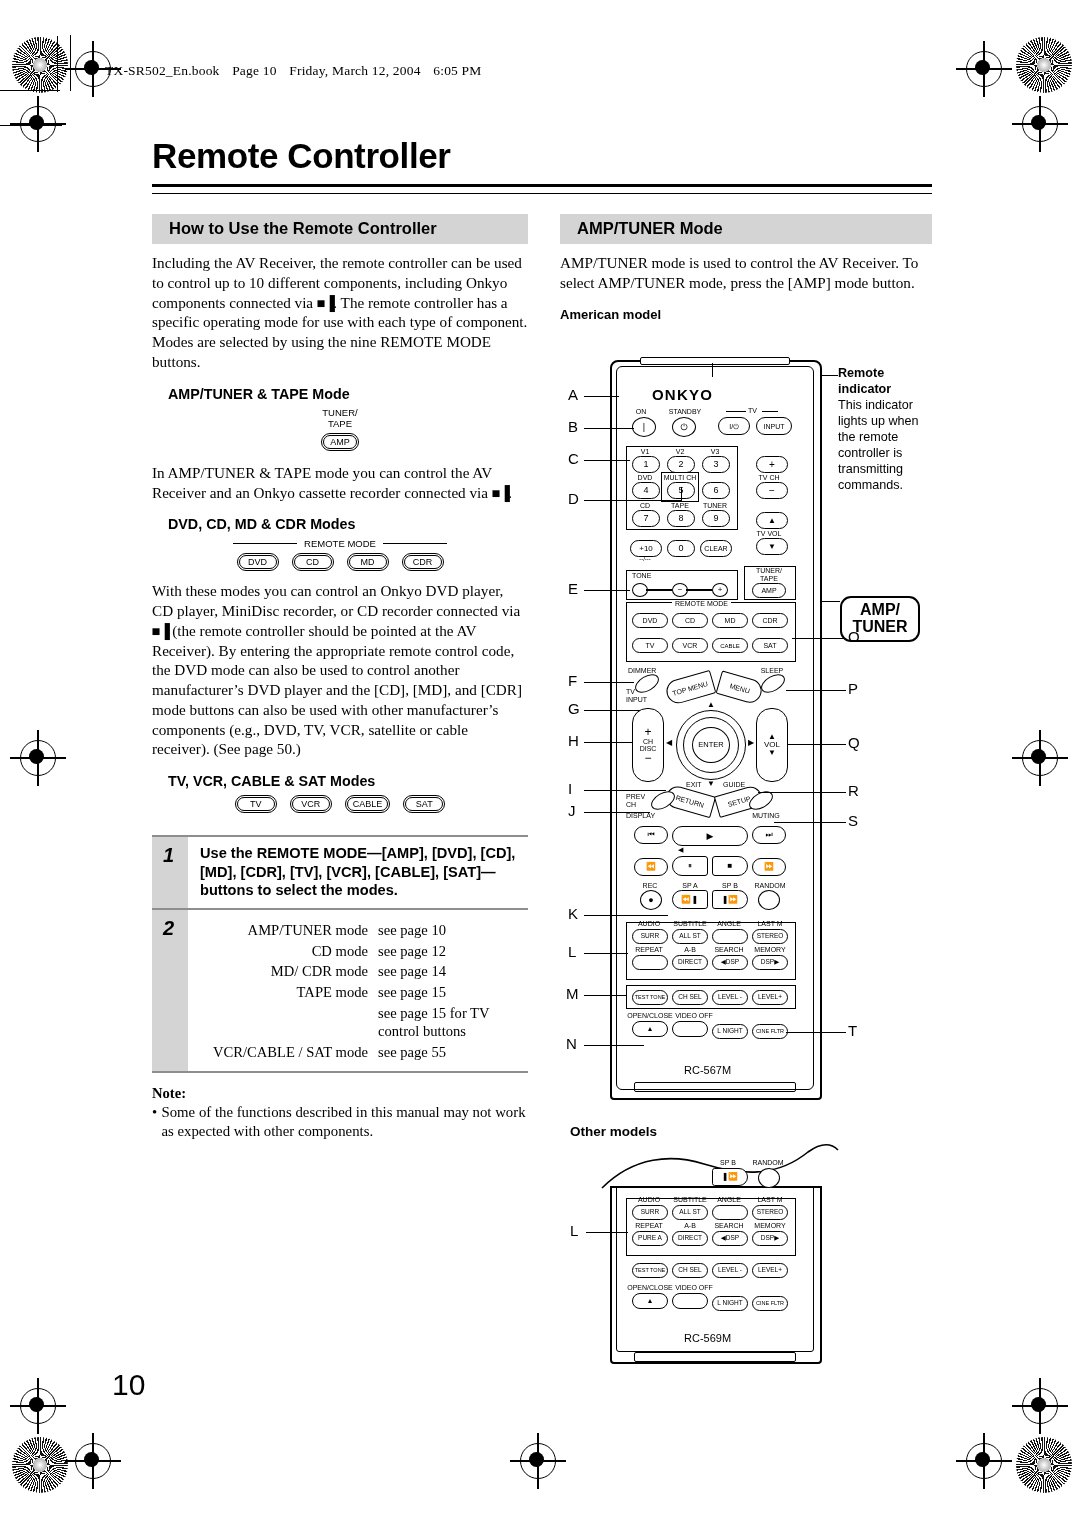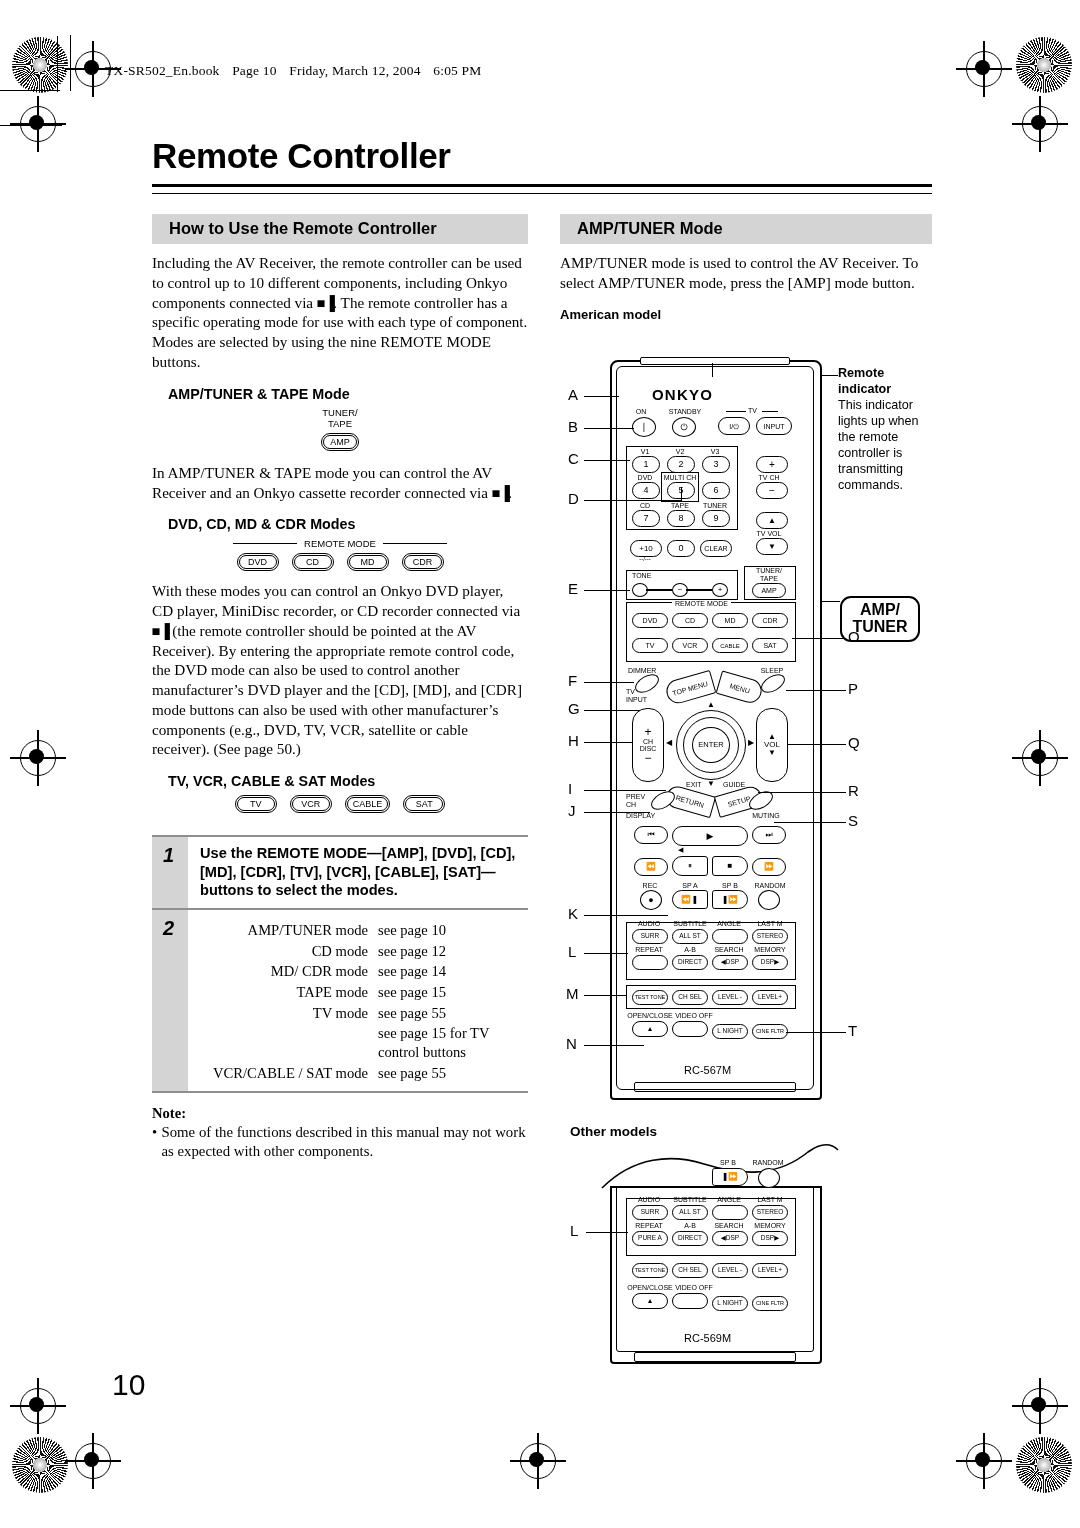--- a/index.html
+++ b/index.html
@@ -234,24 +234,20 @@
                 <td class="k">CD mode</td>
                 <td>see page 12</td>
               </tr>
           <tr>
                 <td class="k">MD/ CDR mode</td>
                 <td>see page 14</td>
               </tr>
           <tr>
                 <td class="k">TAPE mode</td>
                 <td>see page 15</td>
-              </tr>
-          <tr>
-                <td class="k">TV mode</td>
-                <td>see page 55</td>
               </tr>
           <tr>
                 <td class="k"></td>
                 <td style="width:150px;">see page 15 for TV control buttons</td>
               </tr>
           <tr>
                 <td class="k">VCR/CABLE / SAT mode</td>
                 <td>see page 55</td>
               </tr>
         </tbody>

